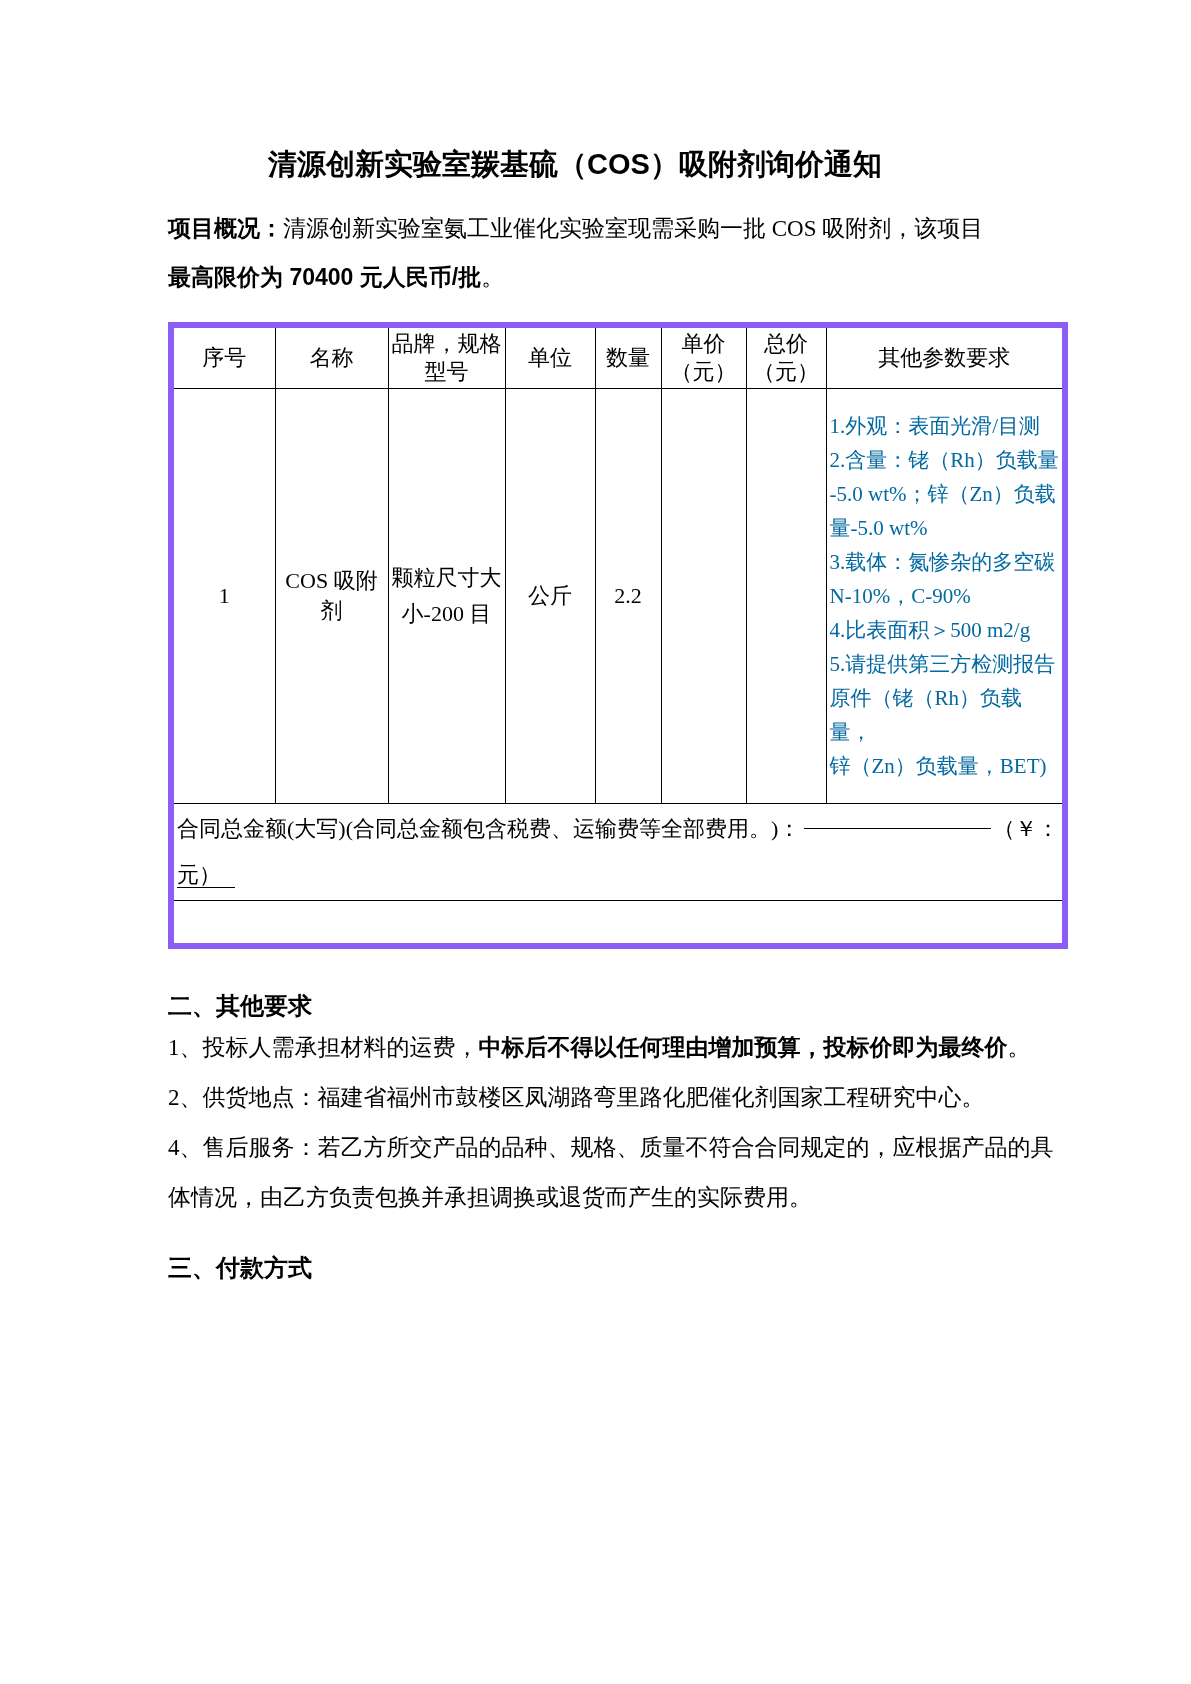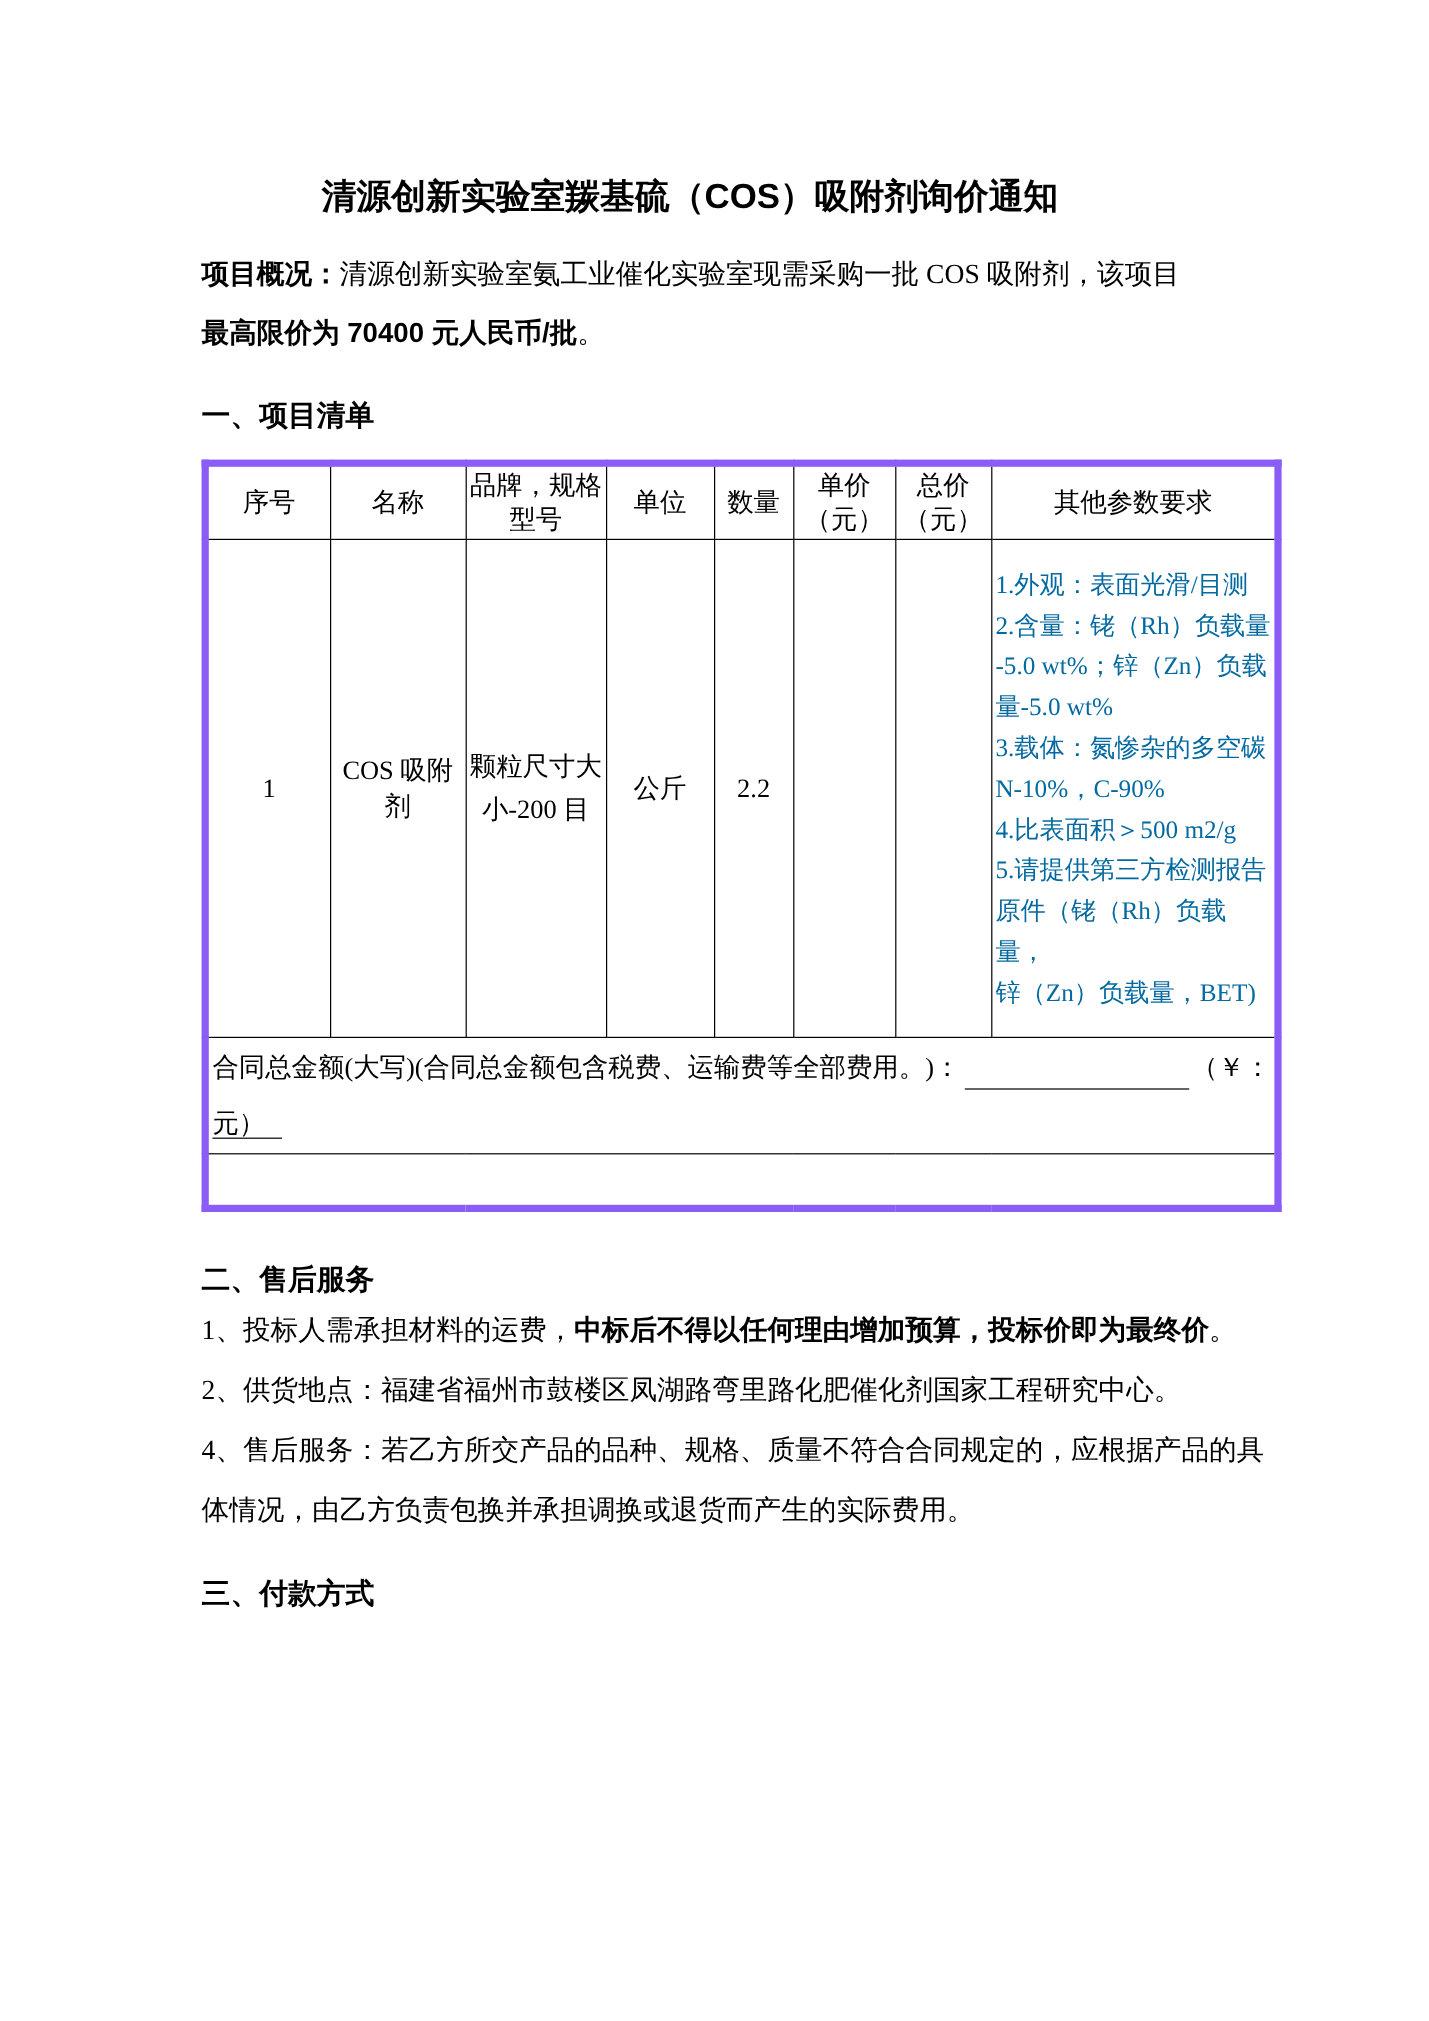--- a/index.html
+++ b/index.html
@@ -62,21 +62,21 @@
     color: #0369a1;
     font-size: 21px;
     line-height: 34px;
     white-space: pre-line;
     text-align: left;
     padding: 2px 5px;
     word-break: break-all;
   }
   td.spec-cell { text-align: center; white-space: pre-line; line-height: 36px; }
   td.total-cell { padding: 4px 6px; font-size: 22px; line-height: 46px; }
-  .total-line1 { display: flex; align-items: flex-end; }
+  .total-line1 { display: flex; align-items: flex-start; }
   .blank-underline { flex: 1 1 auto; border-bottom: 1.5px solid #000; margin: 0 2px 5px 4px; height: 1em; }
   .yuan-underlined { border-bottom: 1.5px solid #000; padding-right: 14px; }
   .other-block { line-height: 50px; }
   .item { margin: 0; }
   .red { color: #ff0000; font-weight: bold; }
   .pay-paragraph { line-height: 50px; text-indent: 2em; margin: 0; }
   .sec2-heading { margin-top: 40px; }
   .sec3-heading { }
 </style>
 </head>
@@ -84,21 +84,20 @@
 
 <div class="page">
 
   <h1 class="doc-title">清源创新实验室羰基硫（COS）吸附剂询价通知</h1>
 
   <div class="overview">
     <div><span class="b">项目概况：</span><span>清源创新实验室氨工业催化实验室现需采购一批 COS 吸附剂，该项目</span></div>
     <div><span class="b">最高限价为 70400 元人民币/批</span><span>。</span></div>
   </div>
 
-  <div class="section-heading">一、项目清单</div>
 
   <table class="items">
     <colgroup>
       <col style="width:104px">
         <col style="width:113px">
         <col style="width:117px">
         <col style="width:90px">
       <col style="width:66px">
         <col style="width:85px">
         <col style="width:80px">
@@ -149,21 +148,21 @@
           <span class="yuan-underlined">元）</span>
         </div>
       </td>
     </tr>
     <tr class="empty-row">
       <td colspan="8"></td>
     </tr>
   </tbody>
     </table>
 
-  <div class="section-heading sec2-heading">二、售后服务</div>
+  <div class="section-heading sec2-heading">二、其他要求</div>
 
   <div class="other-block">
     <p class="item"><span>1、投标人需承担材料的运费，</span><span class="b">中标后不得以任何理由增加预算，投标价即为最终价</span><span>。</span></p>
     <p class="item">2、供货地点：福建省福州市鼓楼区凤湖路弯里路化肥催化剂国家工程研究中心。</p>
     <p class="item">4、售后服务：若乙方所交产品的品种、规格、质量不符合合同规定的，应根据产品的具体情况，由乙方负责包换并承担调换或退货而产生的实际费用。</p>
   </div>
 
   <div class="section-heading sec3-heading">三、付款方式</div>
 
 

